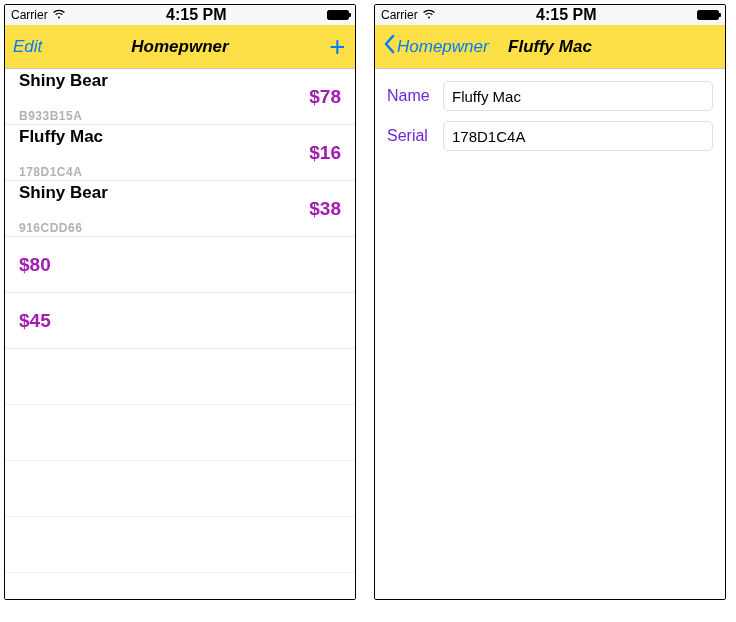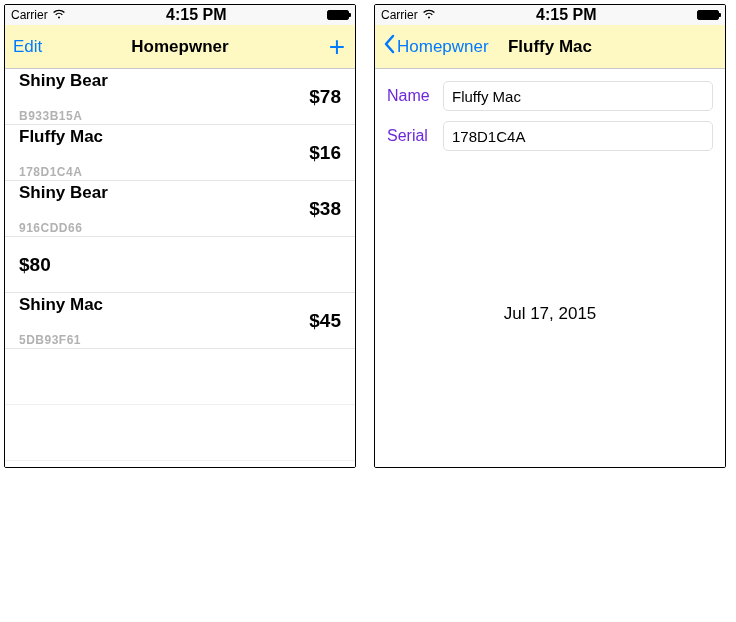--- a/index.html
+++ b/index.html
@@ -7,21 +7,21 @@
     font-family: -apple-system, "Helvetica Neue", Helvetica, Arial, sans-serif;
     background: #fff;
     width: 736px;
     height: 622px;
     display: flex;
     gap: 18px;
     padding: 4px;
   }
   .phone {
     width: 352px;
-    height: 464px;
+    height: 596px;
     border: 1px solid #000;
     border-radius: 2px;
     background: #fff;
     display: flex;
     flex-direction: column;
     overflow: hidden;
   }
   .status-bar {
     height: 20px;
     display: flex;
@@ -33,44 +33,45 @@
   }
   .status-left, .status-right { display: flex; align-items: center; gap: 4px; }
   .status-center { font-weight: 600; font-size: 16px; }
   .battery {
     width: 22px; height: 10px; border: 1px solid #000; border-radius: 2px; position: relative;
   }
   .battery::after { content:""; position:absolute; right:-3px; top:2px; width:2px; height:4px; background:#000; border-radius:0 1px 1px 0; }
   .battery-fill { background:#000; width:100%; height:100%; }
   .nav-bar {
     height: 44px;
-    background: #fef9c3;
+    background: #fde047;
     border-bottom: 1px solid #c8c7cc;
     display: flex;
     align-items: center;
     position: relative;
     padding: 0 8px;
+    font-style: italic;
   }
   .nav-left { position:absolute; left:8px; display:flex; align-items:center; color:#007aff; font-size:17px; }
   .nav-right { position:absolute; right:10px; display:flex; align-items:center; color:#007aff; }
   .nav-title { margin:0 auto; font-size:17px; font-weight:600; color:#000; }
   .nav-back-chevron { margin-right:2px; }
   .plus-icon { font-size:28px; font-weight:300; line-height:1; color:#007aff; }
   .list { flex:1; background:#fff; overflow:hidden; }
   .row {
     height: 56px;
     border-bottom: 1px solid #e5e5e5;
     display:flex; align-items:center; justify-content:space-between;
     padding: 0 14px;
     font-weight: bold;
   }
   .row .left { display:flex; flex-direction:column; }
   .row .title { font-size:17px; color:#000; }
   .row .sub { font-size:12px; color:#b2b2b2; margin-top:18px; letter-spacing:0.5px; }
-  .row .price { font-size:19px; color:#000000; }
+  .row .price { font-size:19px; color:#a21caf; }
   .empty-row { height:56px; border-bottom:1px solid #efefef; }
   
   .detail-body { flex:1; background:#fff; display:flex; flex-direction:column; }
   .form-area { padding: 12px 12px 0 12px; }
   .form-row { display:flex; align-items:center; margin-bottom:10px; }
   .form-label { width:56px; font-size:16px; color:#6d28d9; }
   .form-input {
     flex:1; height:30px; border:1px solid #e0e0e0; border-radius:5px;
     padding:0 8px; font-size:15px; background:#fff; color:#000;
   }
@@ -126,24 +127,20 @@
       <div class="left">
         <span class="title">Shiny Bear</span>
         <span class="sub">916CDD66</span>
       </div>
       <span class="price">$38</span>
     </div>
     <div class="row">
       <span class="price">$80</span>
     </div>
     <div class="row">
-      <div class="left">
-        <span class="title">Shiny Mac</span>
-        <span class="sub">5DB93F61</span>
-      </div>
       <span class="price">$45</span>
     </div>
     <div class="empty-row"></div>
     <div class="empty-row"></div>
     <div class="empty-row"></div>
     <div class="empty-row"></div>
     <div class="empty-row"></div>
   </div>
 </div>
 
@@ -181,17 +178,14 @@
     <div class="form-area">
       <div class="form-row">
         <div class="form-label">Name</div>
         <input class="form-input" value="Fluffy Mac" style="">
       </div>
       <div class="form-row">
         <div class="form-label">Serial</div>
         <input class="form-input" value="178D1C4A" style="">
       </div>
     </div>
-    <div class="date-area">
-      <span class="date-text">Jul 17, 2015</span>
-    </div>
   </div>
 </div>
 
 </body></html>

